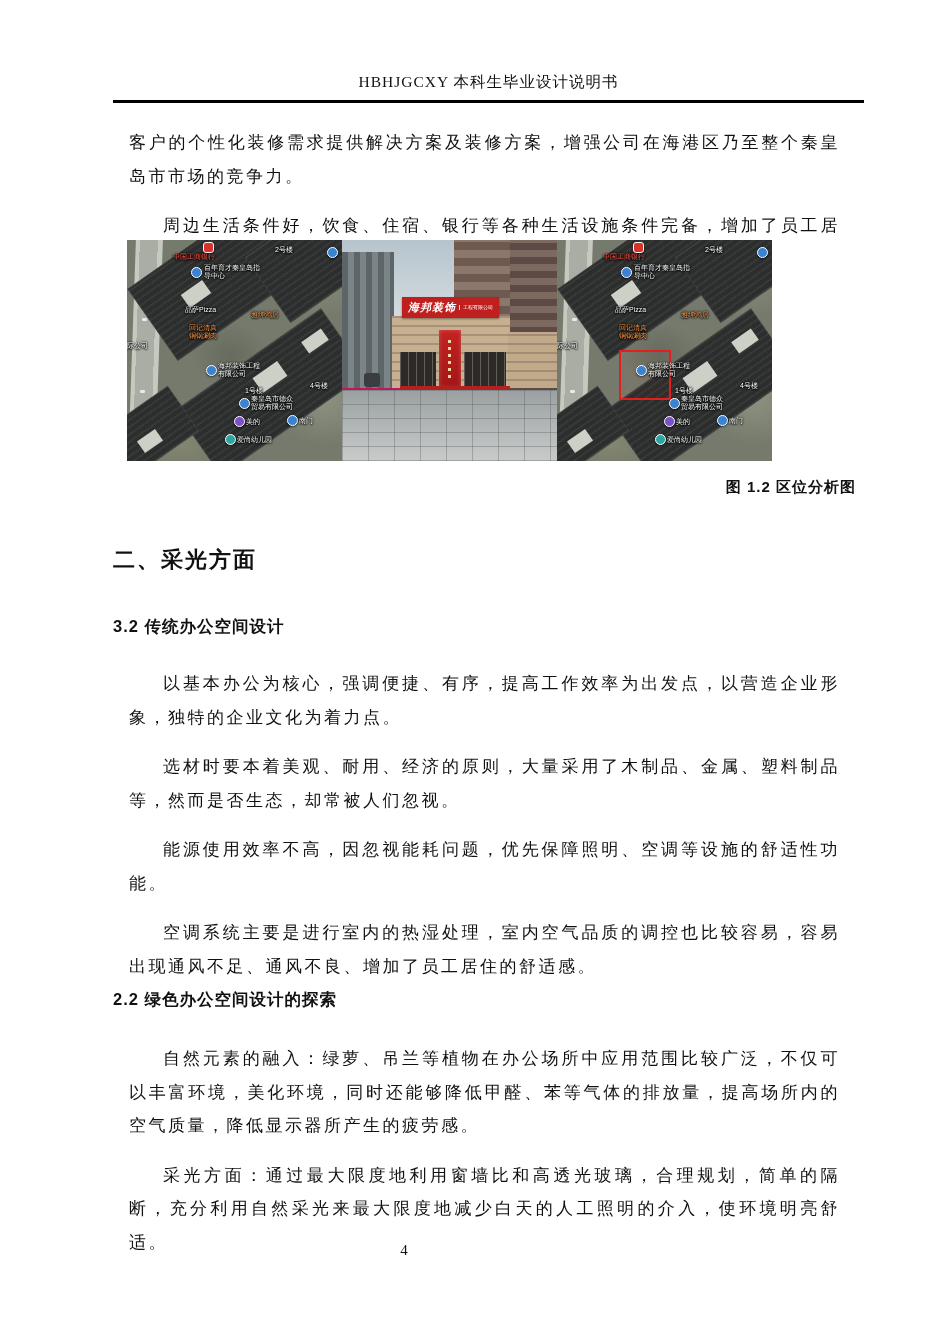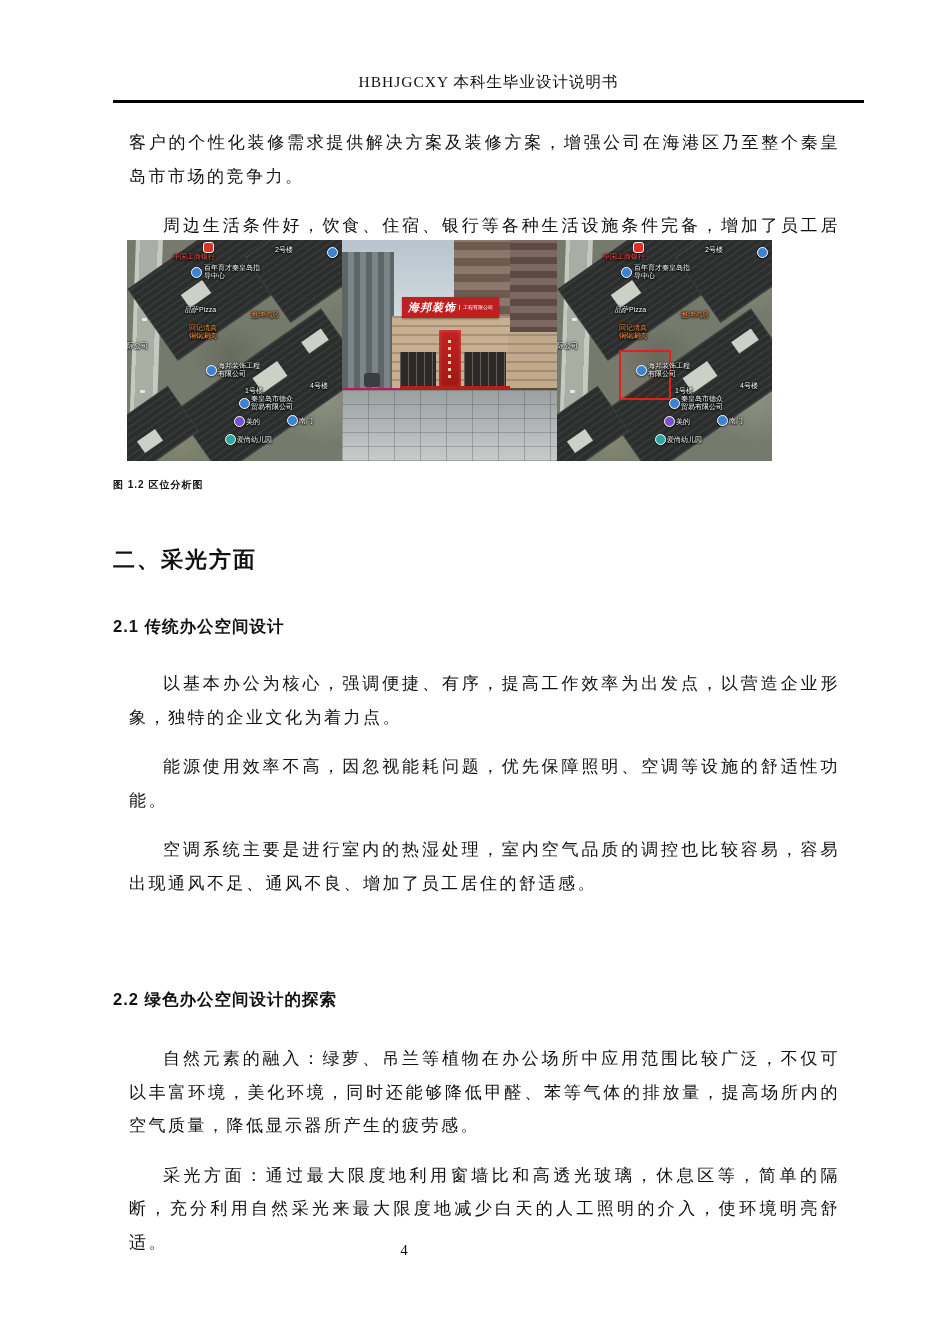--- a/index.html
+++ b/index.html
@@ -22,22 +22,22 @@
 
   
   .h-main { position:absolute; left:113px; top:545px; font-family:"Liberation Sans","DejaVu Sans",sans-serif;
             font-weight:bold; font-size:22px; letter-spacing:2px; }
   .h-sub  { position:absolute; left:113px; font-family:"Liberation Sans","DejaVu Sans",sans-serif;
             font-weight:bold; font-size:16.5px; letter-spacing:1px; }
   .h-s21 { top:616px; } .h-s22 { top:989px; }
 
   
   .figrow { position:absolute; left:127px; top:240px; width:645px; height:221px; display:flex; }
-  .figcap { position:absolute; left:113px; top:478px; width:743px; text-align:left;
-            font-family:"Liberation Sans","DejaVu Sans",sans-serif; font-weight:bold; font-size:10px; letter-spacing:1px; }
+  .figcap { position:absolute; left:113px; top:478px; width:743px; text-align:right;
+            font-family:"Liberation Sans","DejaVu Sans",sans-serif; font-weight:bold; font-size:15px; letter-spacing:1px; }
   .fimg { position:relative; width:215px; height:221px; overflow:hidden; flex:0 0 215px; }
 
   
   .map { background-color:#757a6c;
          background-image:
            radial-gradient(70px 55px at 88% 18%, #868a76 0%, rgba(0,0,0,0) 70%),
            radial-gradient(80px 65px at 92% 72%, #8d9180 0%, rgba(0,0,0,0) 70%),
            radial-gradient(55px 45px at 48% 52%, #666b5e 0%, rgba(0,0,0,0) 70%),
            radial-gradient(60px 40px at 25% 92%, #83876f 0%, rgba(0,0,0,0) 70%); }
   .map-road { position:absolute; left:5px; top:-6px; width:27px; height:236px;
@@ -217,28 +217,29 @@
       <div class="mlabel" style="left:172px;top:177px">南门</div>
       <span class="pin teal" style="left:98px;top:194px"></span>
       <div class="mlabel" style="left:110px;top:196px">爱尚幼儿园</div>
     </div>
   </div>
 
   <div class="figcap">图 1.2 区位分析图</div>
 
   <div class="h-main">二、采光方面</div>
 
-  <div class="h-sub h-s21">2.1 传统办公空间设计</div>
+  <div class="h-sub h-s21">3.2 传统办公空间设计</div>
   <div class="tblock b-s21">
     <p>以基本办公为核心，强调便捷、有序，提高工作效率为出发点，以营造企业形象，独特的企业文化为着力点。</p>
+    <p>选材时要本着美观、耐用、经济的原则，大量采用了木制品、金属、塑料制品等，然而是否生态，却常被人们忽视。</p>
     <p>能源使用效率不高，因忽视能耗问题，优先保障照明、空调等设施的舒适性功能。</p>
     <p>空调系统主要是进行室内的热湿处理，室内空气品质的调控也比较容易，容易出现通风不足、通风不良、增加了员工居住的舒适感。</p>
   </div>
 
   <div class="h-sub h-s22">2.2 绿色办公空间设计的探索</div>
   <div class="tblock b-s22">
     <p>自然元素的融入：绿萝、吊兰等植物在办公场所中应用范围比较广泛，不仅可以丰富环境，美化环境，同时还能够降低甲醛、苯等气体的排放量，提高场所内的空气质量，降低显示器所产生的疲劳感。</p>
-    <p>采光方面：通过最大限度地利用窗墙比和高透光玻璃，休息区等，简单的隔断，充分利用自然采光来最大限度地减少白天的人工照明的介入，使环境明亮舒适。</p>
+    <p>采光方面：通过最大限度地利用窗墙比和高透光玻璃，合理规划，简单的隔断，充分利用自然采光来最大限度地减少白天的人工照明的介入，使环境明亮舒适。</p>
   </div>
 
   <div class="pgnum">4</div>
 
 </div>
 
 </body></html>

